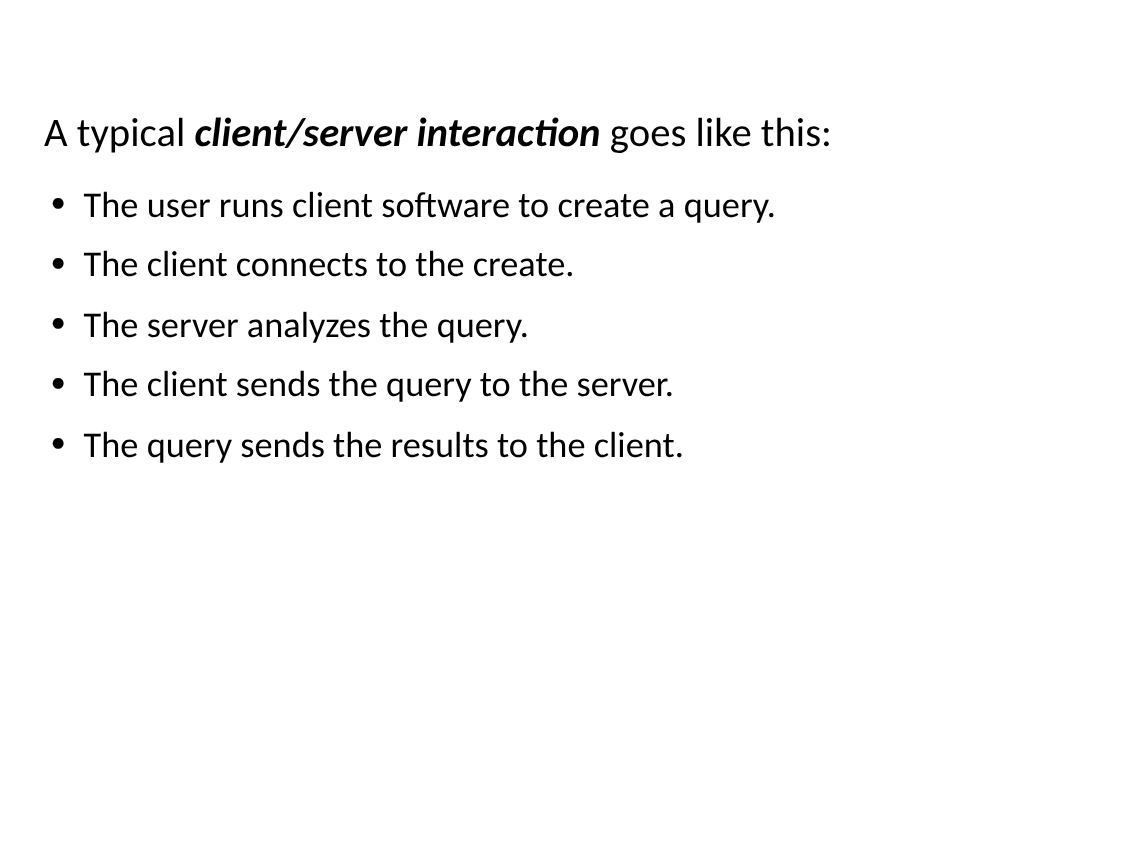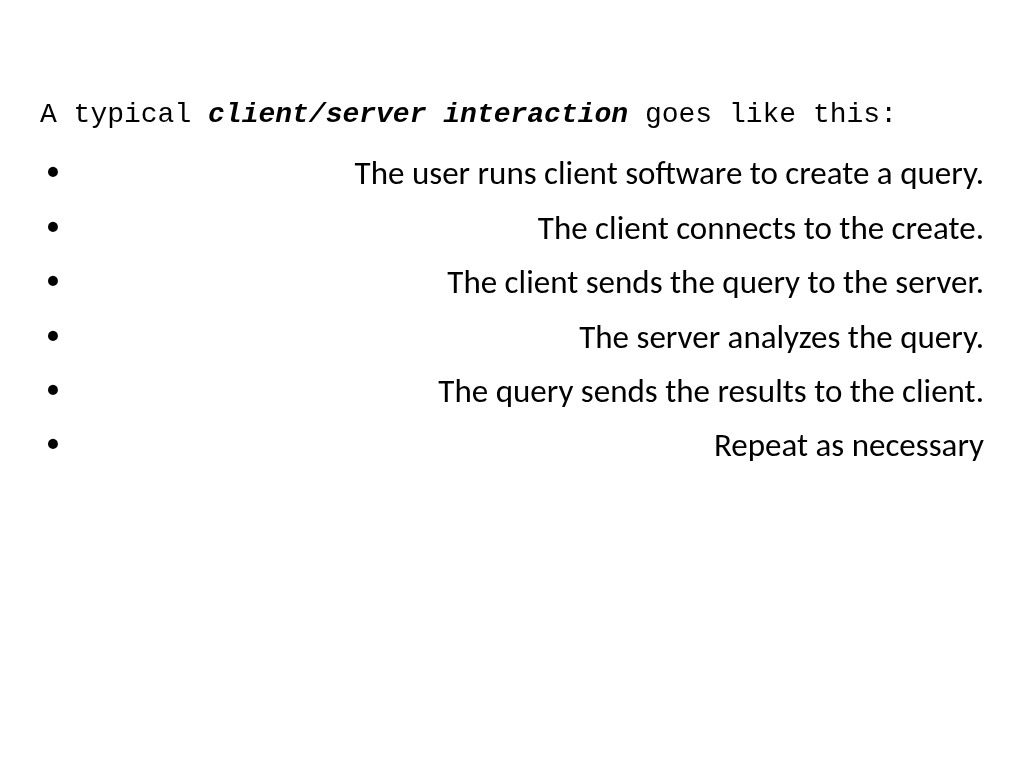--- a/index.html
+++ b/index.html
@@ -9,33 +9,31 @@
     }
     body {
       width: 1024px;
       height: 768px;
       background: #ffffff;
       font-family: Calibri, "Segoe UI", Arial, sans-serif;
       color: #000000;
       padding: 95px 40px 40px 40px;
     }
     .intro-line {
-      font-size: 28px;
+      font-size: 37px;
       line-height: 1.4;
       margin-bottom: 12px;
-      font-family: Liberation Mono, monospace;
     }
     .intro-line .emphasis {
       font-weight: 700;
       font-style: italic;
     }
     ul.bullet-list {
       list-style: none;
       padding-left: 36px;
-      text-align: right;
     }
     ul.bullet-list li {
       font-size: 33px;
       line-height: 1.65;
       position: relative;
     }
     ul.bullet-list li::before {
       content: "•";
       position: absolute;
       left: -30px;
@@ -46,17 +44,16 @@
 </head>
 <body>
 
 <div class="intro-line">
   <span>A typical </span><span class="emphasis">client/server interaction</span><span> goes like this:</span>
 </div>
 
 <ul class="bullet-list">
   <li>The user runs client software to create a query.</li>
   <li>The client connects to the create.</li>
+  <li>The server analyzes the query.</li>
   <li>The client sends the query to the server.</li>
-  <li>The server analyzes the query.</li>
   <li>The query sends the results to the client.</li>
-  <li>Repeat as necessary</li>
 </ul>
 
 </body></html>

